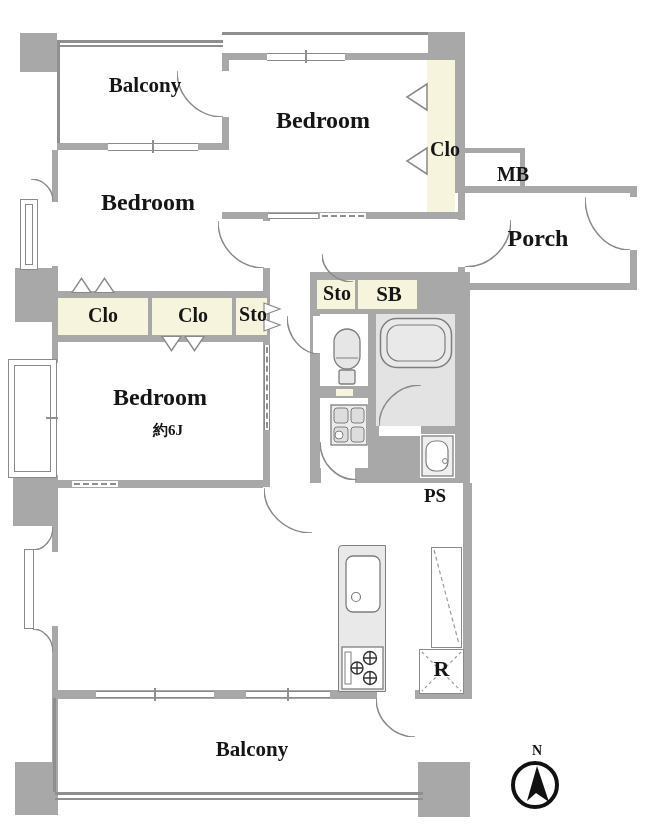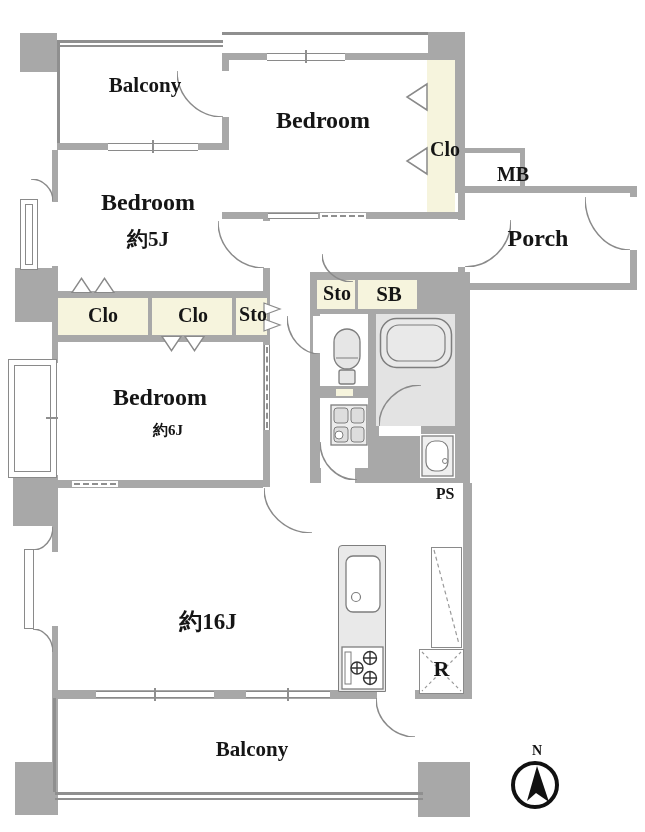--- a/index.html
+++ b/index.html
@@ -278,26 +278,24 @@
       <polygon points="34,26 46,62 33,53 24,61" fill="#111"></polygon>
     </svg>
   </div>
 
   <div class="lbl" style="left:80px;top:74px;width:130px;font-size:21px">Balcony</div>
   <div class="lbl" style="left:248px;top:108px;width:150px;font-size:24px">Bedroom</div>
   <div class="lbl" style="left:419px;top:139px;width:52px;font-size:20px">Clo</div>
   <div class="lbl" style="left:486px;top:164px;width:54px;font-size:20px">MB</div>
   <div class="lbl" style="left:498px;top:226px;width:80px;font-size:24px">Porch</div>
   <div class="lbl" style="left:73px;top:190px;width:150px;font-size:24px">Bedroom</div>
-  <div class="lbl" style="left:78px;top:228px;width:140px;font-size:21px">約5J</div>
   <div class="lbl" style="left:68px;top:305px;width:70px;font-size:20px">Clo</div>
   <div class="lbl" style="left:158px;top:305px;width:70px;font-size:20px">Clo</div>
   <div class="lbl" style="left:228px;top:304px;width:50px;font-size:20px">Sto</div>
   <div class="lbl" style="left:314px;top:283px;width:46px;font-size:20px">Sto</div>
   <div class="lbl" style="left:366px;top:283px;width:46px;font-size:21px">SB</div>
   <div class="lbl" style="left:85px;top:385px;width:150px;font-size:24px">Bedroom</div>
   <div class="lbl" style="left:98px;top:423px;width:140px;font-size:15px">約6J</div>
-  <div class="lbl" style="left:428px;top:486px;width:34px;font-size:16px">PS</div>
-  <div class="lbl" style="left:140px;top:610px;width:136px;font-size:23px">約16J</div>
+  <div class="lbl" style="left:418px;top:486px;width:34px;font-size:19px">PS</div>
   <div class="lbl" style="left:419px;top:657px;width:45px;font-size:22px">R</div>
   <div class="lbl" style="left:187px;top:738px;width:130px;font-size:21px">Balcony</div>
 
 </div>
 
 </body></html>

